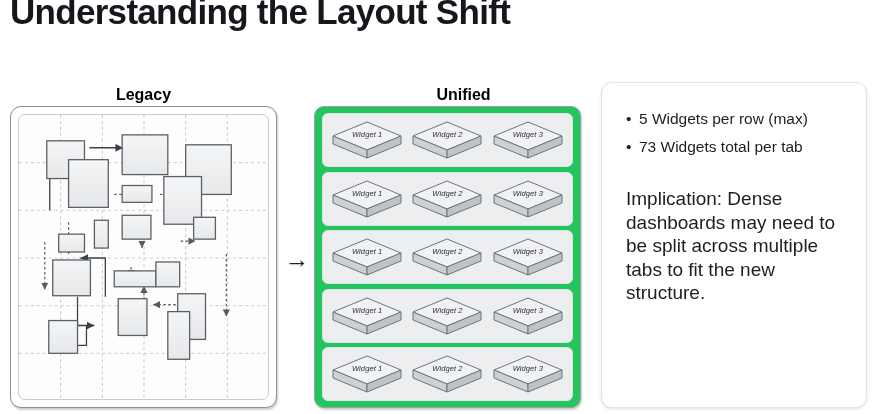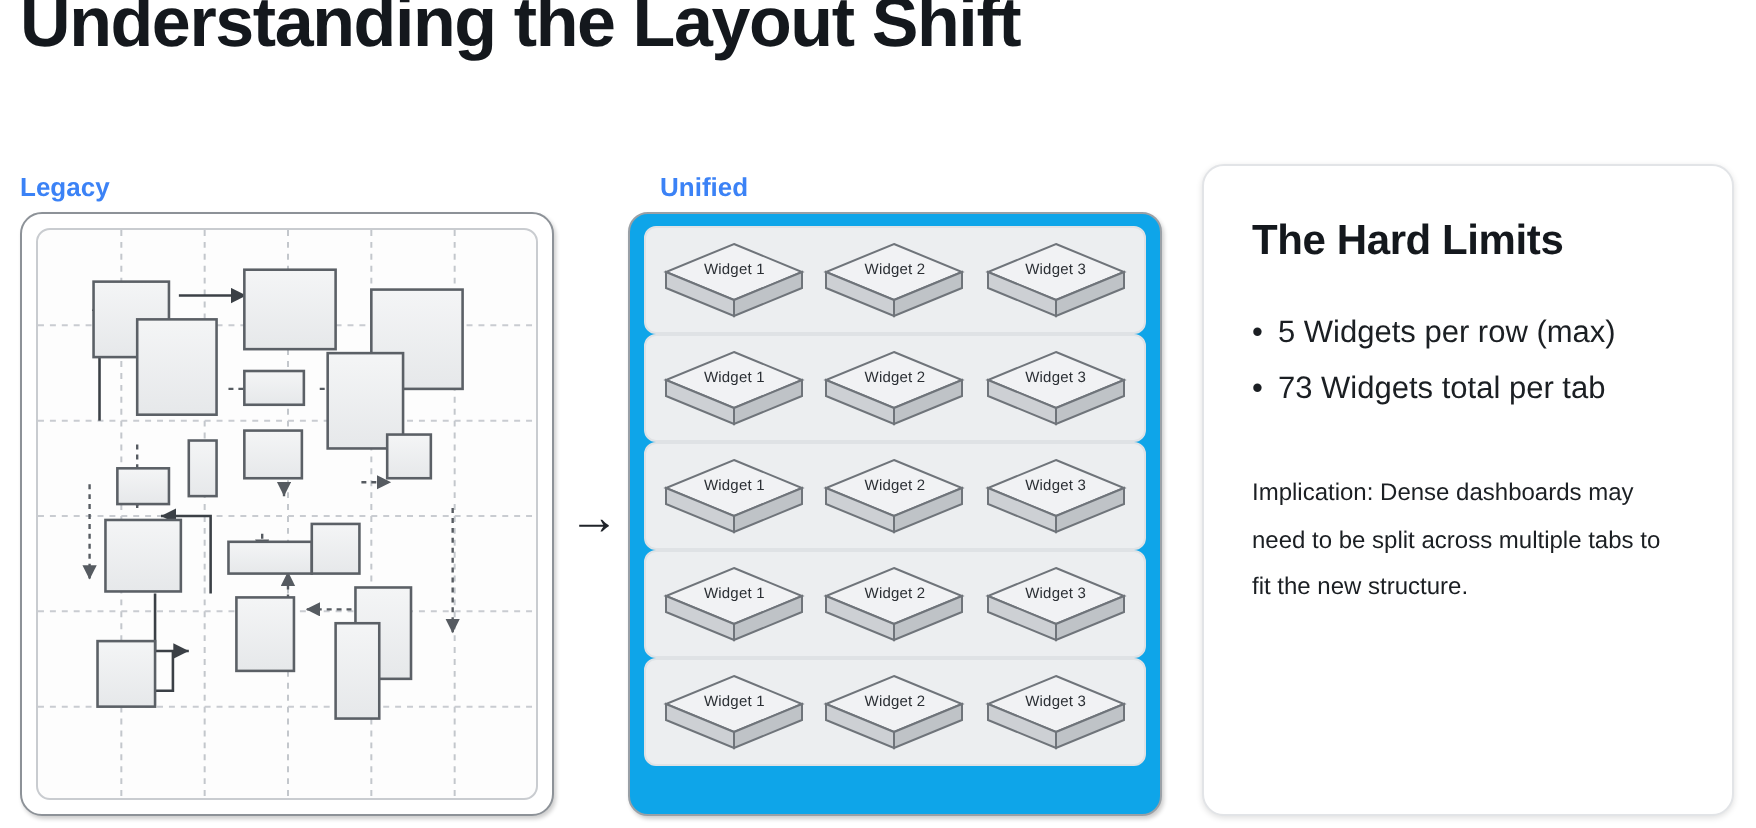--- a/index.html
+++ b/index.html
@@ -25,23 +25,24 @@
     font-weight: bold;
     letter-spacing: -0.7px;
     line-height: 52px;
     color: #14181d;
     white-space: nowrap;
   }
 
   
   .col-caption {
     position: absolute;
-    font-size: 13px;
+    font-size: 16px;
     font-weight: bold;
-    color: #3b82f6;
+    color: #000000;
+    text-align: center;
   }
   #caption-legacy  { left: 10px;  top: 86px; width: 267px; }
   #caption-unified { left: 330px; top: 86px; width: 267px; }
 
   
   #legacy-panel {
     position: absolute;
     left: 10px;
     top: 106px;
     width: 267px;
@@ -86,27 +87,29 @@
   }
 
   
   #unified-panel {
     position: absolute;
     left: 314px;
     top: 106px;
     width: 267px;
     height: 302px;
     box-sizing: border-box;
-    background: #0ea5e9;
+    background: #22c55e;
     border: 1.2px solid #9aa0a6;
     border-radius: 10px;
     box-shadow: 1px 1.5px 2px rgba(0,0,0,0.20);
     padding: 6px 7px;
     display: flex;
     flex-direction: column;
+    justify-content: space-between;
+    font-style: italic;
   }
   .widget-row {
     background: #eceef0;
     border: 1px solid #dfe2e5;
     border-radius: 6px;
     height: 54px;
     display: flex;
     align-items: center;
     justify-content: space-around;
     padding: 0 4px;
@@ -164,21 +167,21 @@
     padding-left: 13px;
   }
   #limits-list li::before {
     content: "\2022";
     position: absolute;
     left: 0;
     top: 0;
   }
   #limits-implication {
     margin-top: 26px;
-    font-size: 12px;
+    font-size: 19px;
     line-height: 23.5px;
     color: #1b1f23;
   }
 </style>
 </head>
 <body>
 
 <div id="page-title">Understanding the Layout Shift</div>
 
 <div class="col-caption" id="caption-legacy">Legacy</div>
@@ -397,19 +400,18 @@
         <path d="M3,17 L37,31 L37,39 L3,25 Z" fill="#cdd0d4" stroke="#6f747a" stroke-width="1"></path>
         <path d="M71,17 L37,31 L37,39 L71,25 Z" fill="#bfc3c7" stroke="#6f747a" stroke-width="1"></path>
       </svg>
       <div class="widget-label">Widget 3</div>
     </div>
   </div>
 
 </div>
 
 <div id="limits-card">
-  <div id="limits-title">The Hard Limits</div>
   <ul id="limits-list">
     <li>5 Widgets per row (max)</li>
     <li>73 Widgets total per tab</li>
   </ul>
   <div id="limits-implication">Implication: Dense dashboards may need to be split across multiple tabs to fit the new structure.</div>
 </div>
 
 </body></html>

